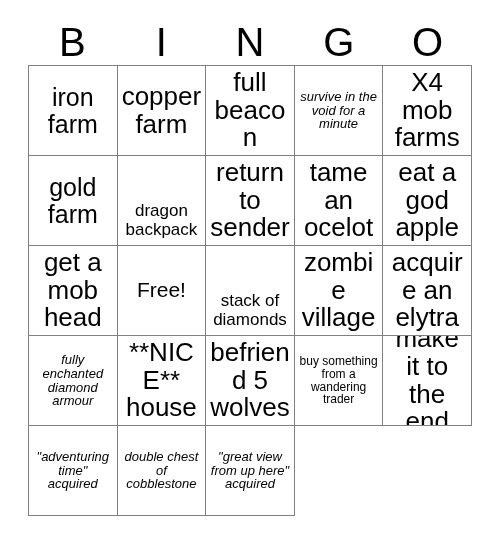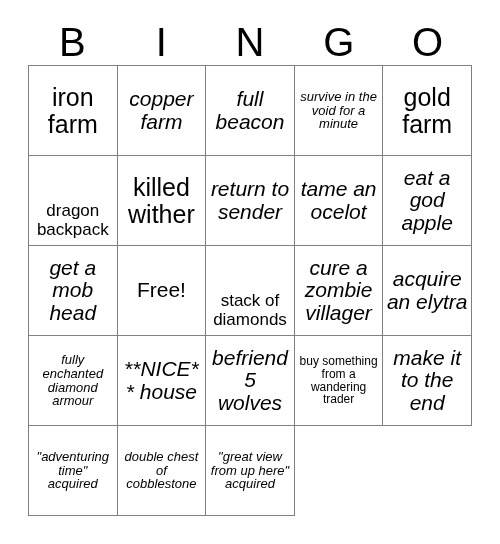--- a/index.html
+++ b/index.html
@@ -75,21 +75,21 @@
     display: block;
     color: #000000;
     line-height: 1.07;
     width: 100%;
     word-wrap: break-word;
   }
 
   
   .fs-xl  { font-size: 21px; }
   .fs-lg  { font-size: 25px; }
-  .fs-md  { font-size: 21px; font-style: italic; }
+  .fs-md  { font-size: 26px; }
   .fs-sm  { font-size: 17px; margin-top: 40px; }
   .fs-xs  { font-size: 13px; font-style: italic; }
   .fs-xxs { font-size: 12px; }
 </style>
 </head>
 <body>
 
 <div id="bingo-card">
 
   <div id="bingo-header">
@@ -107,29 +107,29 @@
     </div>
     <div class="bingo-cell">
       <span class="cell-text fs-md">copper farm</span>
     </div>
     <div class="bingo-cell">
       <span class="cell-text fs-md">full beacon</span>
     </div>
     <div class="bingo-cell">
       <span class="cell-text fs-xs">survive in the void for a minute</span>
     </div>
+    <div class="bingo-cell">
+      <span class="cell-text fs-md">X4 mob farms</span>
+    </div>
 
     <div class="bingo-cell">
       <span class="cell-text fs-lg">gold farm</span>
     </div>
     <div class="bingo-cell">
       <span class="cell-text fs-sm">dragon backpack</span>
-    </div>
-    <div class="bingo-cell">
-      <span class="cell-text fs-lg">killed wither</span>
     </div>
     <div class="bingo-cell">
       <span class="cell-text fs-md">return to sender</span>
     </div>
     <div class="bingo-cell">
       <span class="cell-text fs-md">tame an ocelot</span>
     </div>
 
     <div class="bingo-cell">
       <span class="cell-text fs-md">eat a god apple</span>

